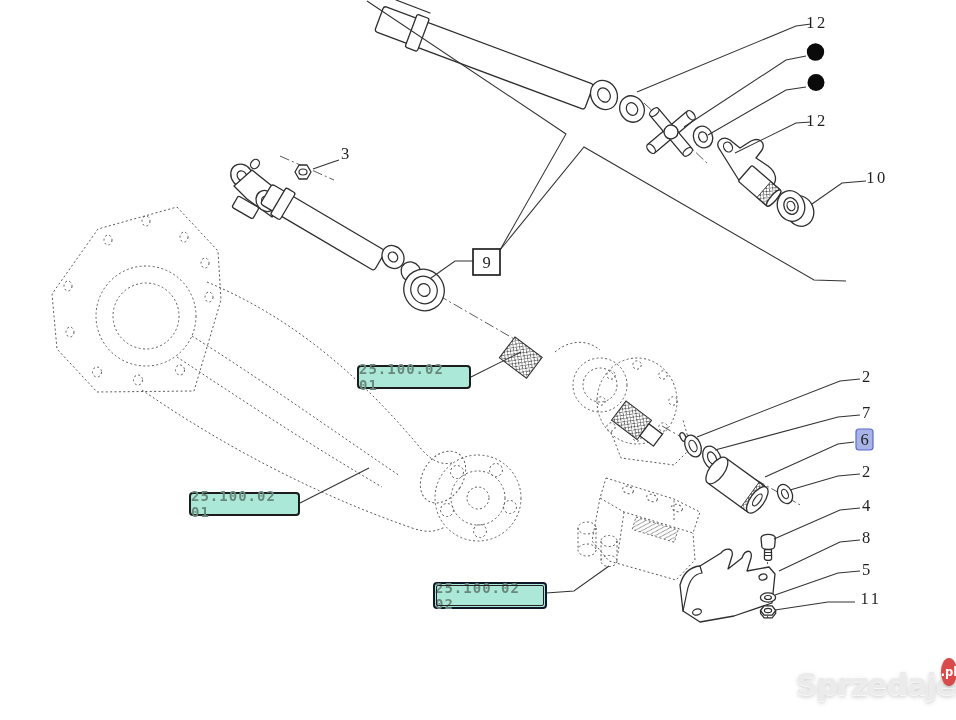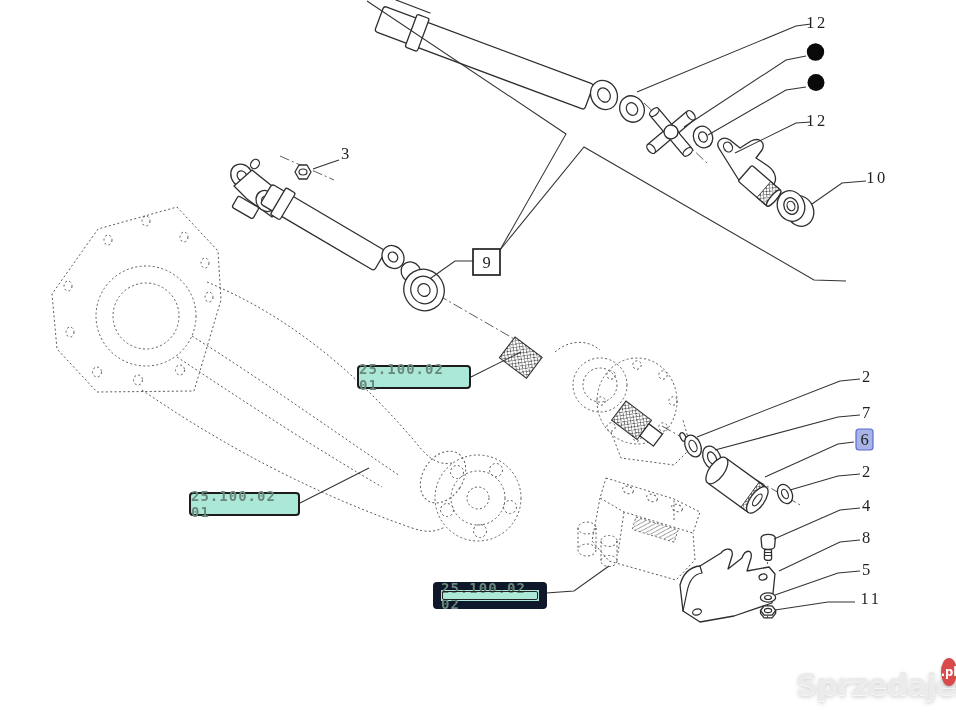--- a/index.html
+++ b/index.html
@@ -12,21 +12,21 @@
   .ph  {stroke:#5a5a5a;fill:none;stroke-width:1;stroke-dasharray:2 2.4;}
   .ax  {stroke:#4a4a4a;fill:none;stroke-width:.9;stroke-dasharray:10 3 2 3;}
   .ld  {stroke:#333333;fill:none;stroke-width:1.05;}
   .num {font-family:"Liberation Serif",serif;font-size:16.5px;fill:#1f1f1f;text-anchor:middle;}
   .sp2 {letter-spacing:2.5px;}
 
   .ref-label{position:absolute;display:flex;align-items:center;justify-content:center;
     background:#ace8d8;border:2px solid #1c1c1c;border-radius:4px;box-sizing:border-box;
     font-family:"DejaVu Sans Mono",monospace;font-size:14px;font-weight:bold;
     color:#69887c;letter-spacing:1px;}
-  .ref-label.double{border:8px solid #0f172a;}
+  .ref-label.double{border:2px solid #0f172a;}
   .ref-label.double::before{content:"";position:absolute;inset:1px;border:1.5px solid #222;
     border-radius:2px;pointer-events:none;}
 
   .corner-tag{position:absolute;top:0;right:0;width:18px;height:19px;
     background:linear-gradient(180deg,#c9a33c 0%,#f2e88e 45%,#f6ef9f 70%,#e2cd5e 100%);
     border-left:1px solid #b3912e;border-bottom:1px solid #b3912e;border-radius:0 0 0 3px;}
 
   .watermark{position:absolute;left:760px;top:660px;width:190px;height:50px;}
   .wm-text{position:absolute;left:2px;top:7px;font-size:30px;font-weight:bold;color:#ebebeb;
     font-family:"DejaVu Sans",sans-serif;letter-spacing:-1px;

